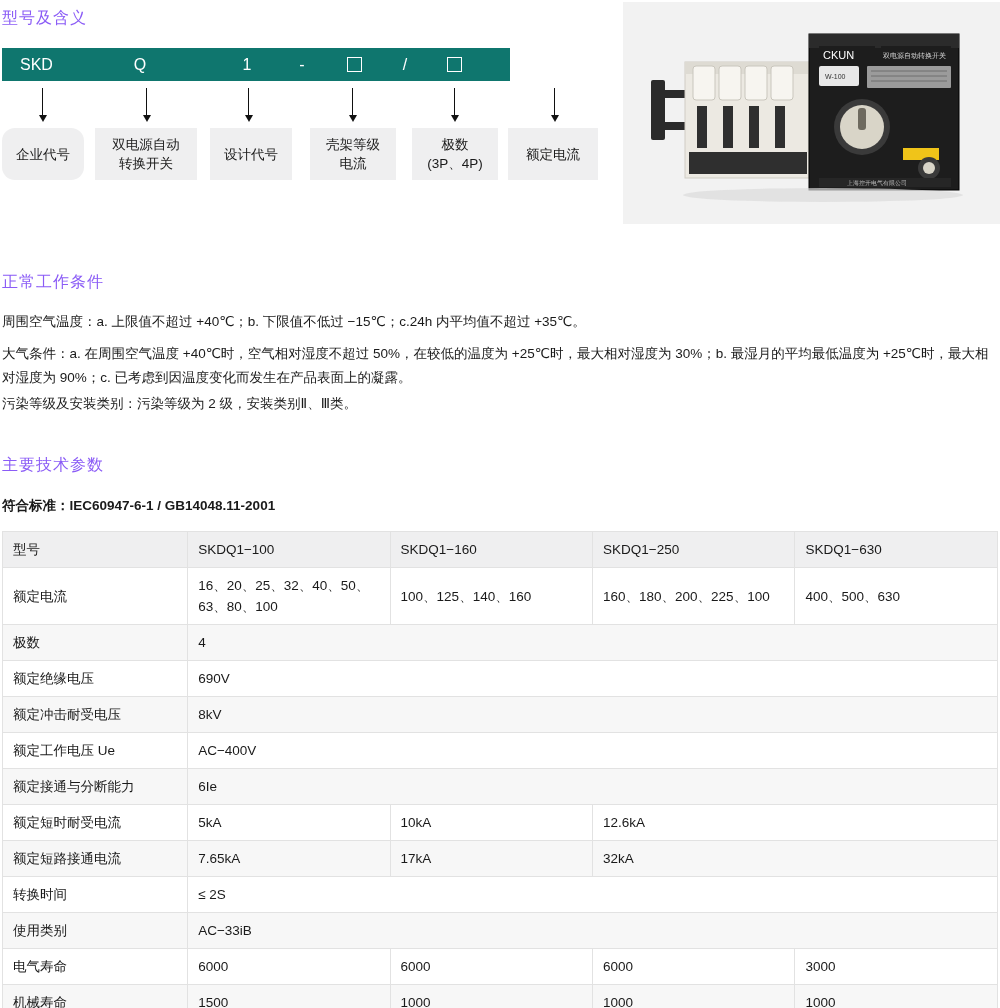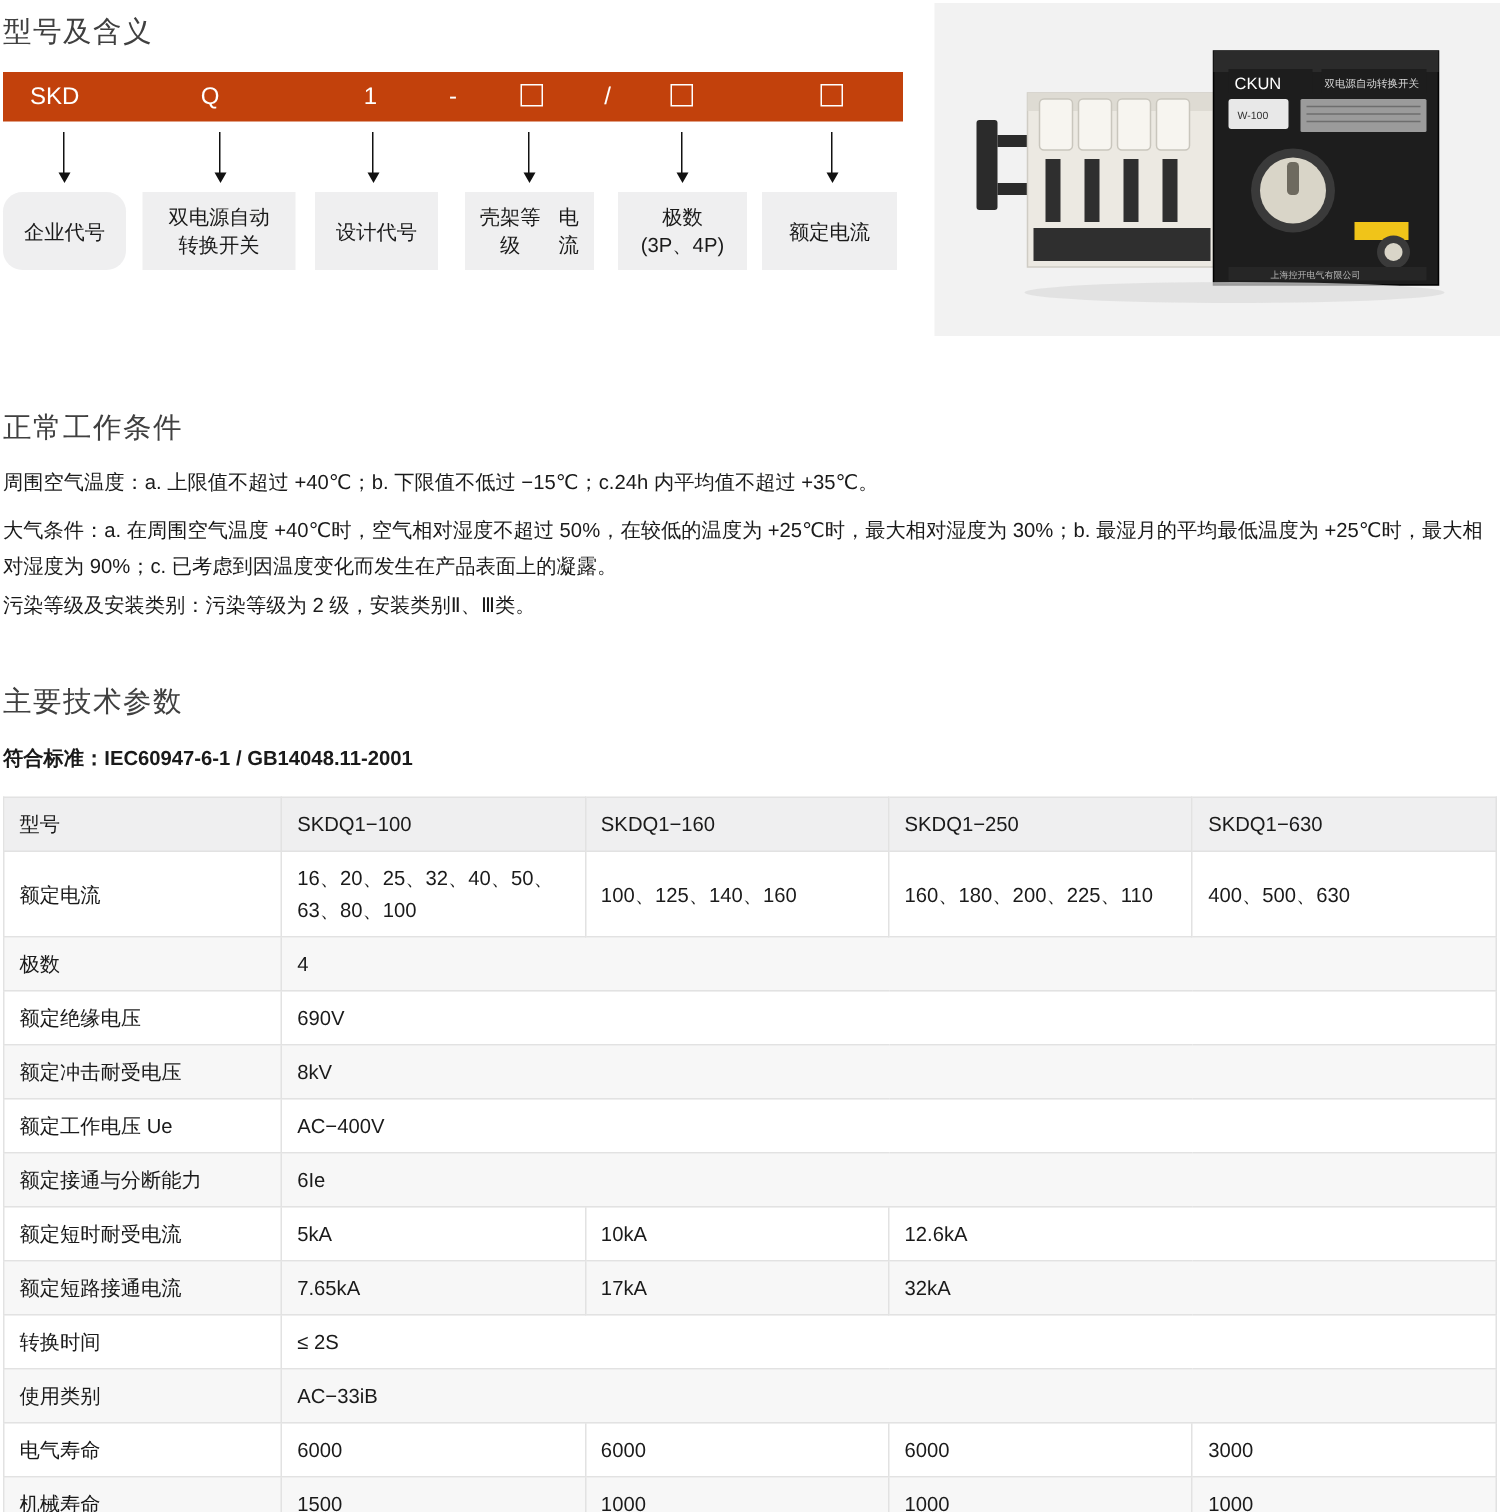--- a/index.html
+++ b/index.html
@@ -18,46 +18,46 @@
   .page {
     position: relative;
     width: 1000px;
     height: 1008px;
     box-sizing: border-box;
     padding: 0 0 0 0;
   }
 
   
   .h-section {
-    font-size: 19px;
+    font-size: 16px;
     font-weight: normal;
-    color: #404040;
+    color: #8b5cf6;
     letter-spacing: 1px;
     margin: 0;
   }
 
   
   .model-zone {
     position: absolute;
     left: 0;
     top: 0;
     width: 612px;
   }
   .model-title {
     position: absolute;
     left: 2px;
     top: 8px;
   }
   .code-bar {
     position: absolute;
     left: 2px;
     top: 48px;
-    width: 600px;
+    width: 508px;
     height: 33px;
-    background: #c2410c;
+    background: #0f766e;
     color: #ffffff;
     font-size: 16px;
   }
   .code-cell {
     position: absolute;
     top: 0;
     height: 33px;
     line-height: 33px;
     text-align: center;
     white-space: nowrap;
@@ -192,21 +192,21 @@
     <div class="legend-box" style="left:2px;top:128px;width:82px;height:52px;border-radius:13px;">
       <span>企业代号</span>
     </div>
     <div class="legend-box" style="left:95px;top:128px;width:102px;height:52px;flex-direction:column;">
       <span>双电源自动</span>
       <span>转换开关</span>
     </div>
     <div class="legend-box" style="left:210px;top:128px;width:82px;height:52px;">
       <span>设计代号</span>
     </div>
-    <div class="legend-box" style="left:310px;top:128px;width:86px;height:52px;flex-direction:row;">
+    <div class="legend-box" style="left:310px;top:128px;width:86px;height:52px;flex-direction:column;">
       <span>壳架等级</span>
       <span>电流</span>
     </div>
     <div class="legend-box" style="left:412px;top:128px;width:86px;height:52px;flex-direction:column;">
       <span>极数</span>
       <span>(3P、4P)</span>
     </div>
     <div class="legend-box" style="left:508px;top:128px;width:90px;height:52px;">
       <span>额定电流</span>
     </div>
@@ -302,21 +302,21 @@
         <td class="col-v">SKDQ1−100</td>
         <td class="col-v">SKDQ1−160</td>
         <td class="col-v">SKDQ1−250</td>
         <td class="col-v">SKDQ1−630</td>
       </tr>
 
       <tr>
         <td class="label">额定电流</td>
         <td>16、20、25、32、40、50、63、80、100</td>
         <td>100、125、140、160</td>
-        <td>160、180、200、225、110</td>
+        <td>160、180、200、225、100</td>
         <td>400、500、630</td>
       </tr>
 
       <tr class="shade">
         <td class="label">极数</td>
         <td colspan="4">4</td>
       </tr>
 
       <tr>
         <td class="label">额定绝缘电压</td>

